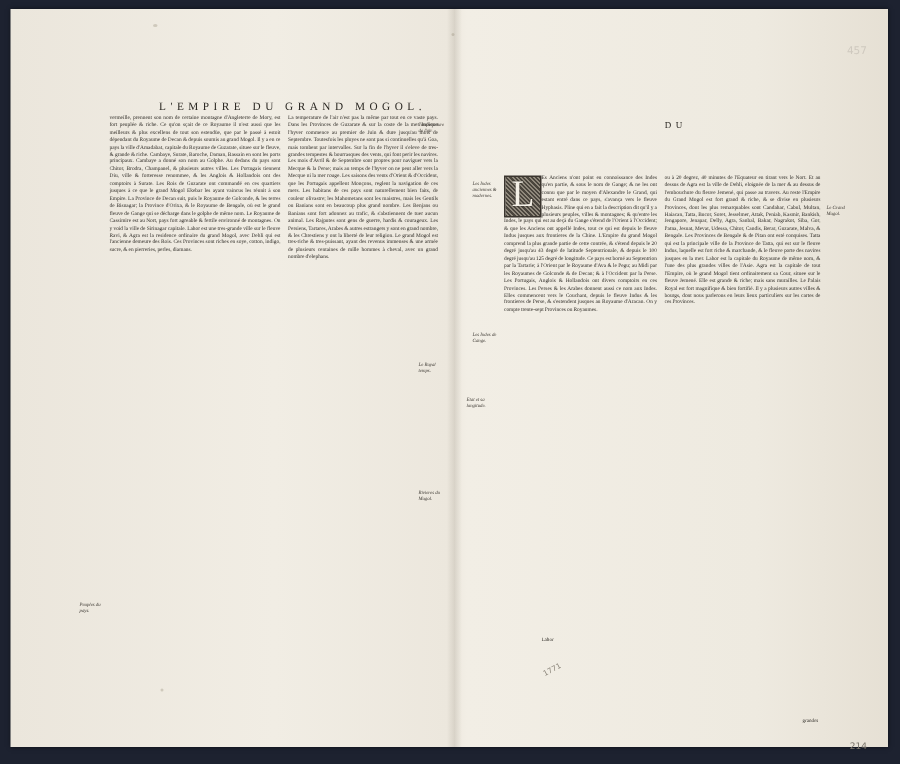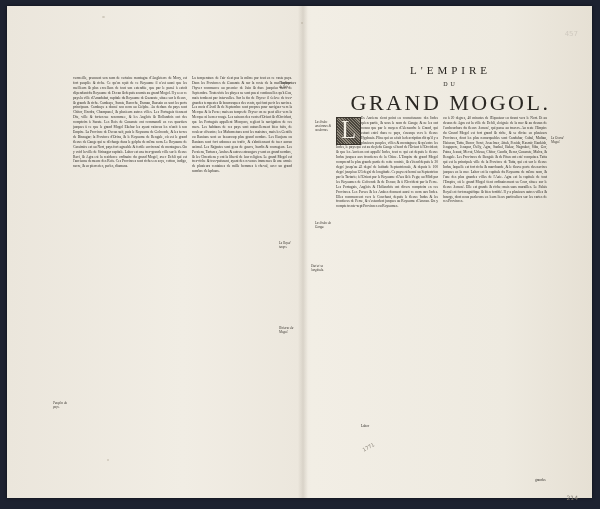--- a/index.html
+++ b/index.html
@@ -62,41 +62,40 @@
   .catchword { position: absolute; font-size: 3.4px; color: #2d2a25; }
   .spot { position: absolute; border-radius: 50%; background: rgba(150,140,120,0.35); }
 </style>
 </head>
 <body>
 
 <div class="spread">
   <div class="gutter"></div>
 
   <div class="page left">
+    <div class="running-head">L'EMPIRE DU GRAND MOGOL.</div>
 
     <div class="col l-col1">
       <span class="txt">vermeille, prennent son nom de certaine montagne d'Angleterre de Mory, est fort peuplée &amp; riche. Ce qu'on sçait de ce Royaume il n'est aussi que les meilleurs &amp; plus excellens de tout son estendüe, que par le passé à estoit dépendant du Royaume de Decan &amp; depuis soumis au grand Mogol. Il y a en ce pays la ville d'Amadabat, capitale du Royaume de Guzarate, situee sur le fleuve, &amp; grande &amp; riche. Cambaye, Surate, Baroche, Daman, Bassain en sont les ports principaux. Cambaye a donné son nom au Golphe. Au dedans du pays sont Chitor, Brodra, Champanel, &amp; plusieurs autres villes. Les Portugais tiennent Diu, ville &amp; forteresse renommee, &amp; les Anglois &amp; Hollandois ont des comptoirs à Surate. Les Rois de Guzarate ont commandé en ces quartiers jusques à ce que le grand Mogol Ekebar les ayant vaincus les réunit à son Empire. La Province de Decan suit, puis le Royaume de Golconde, &amp; les terres de Bisnagar; la Province d'Orixa, &amp; le Royaume de Bengale, où est le grand fleuve de Gange qui se décharge dans le golphe de même nom. Le Royaume de Cassimire est au Nort, pays fort agreable &amp; fertile environné de montagnes. On y void la ville de Sirinagar capitale. Lahor est une tres-grande ville sur le fleuve Ravi, &amp; Agra est la residence ordinaire du grand Mogol, avec Dehli qui est l'ancienne demeure des Rois. Ces Provinces sont riches en soye, cotton, indigo, sucre, &amp; en pierreries, perles, diamans.</span>
     </div>
     <div class="col l-col2">
       <span class="txt">La temperature de l'air n'est pas la même par tout en ce vaste pays. Dans les Provinces de Guzarate &amp; sur la coste de la mer Indique l'hyver commence au premier de Juin &amp; dure jusqu'au mois de Septembre. Toutesfois les pluyes ne sont pas si continuelles qu'à Goa, mais tombent par intervalles. Sur la fin de l'hyver il s'eleve de tres-grandes tempestes &amp; bourrasques des vents, qui font perir les navires. Les mois d'Avril &amp; de Septembre sont propres pour naviguer vers la Mecque &amp; la Perse; mais au temps de l'hyver on ne peut aller vers la Mecque ni la mer rouge. Les saisons des vents d'Orient &amp; d'Occident, que les Portugais appellent Monçons, reglent la navigation de ces mers. Les habitans de ces pays sont naturellement bien faits, de couleur olivastre; les Mahometans sont les maistres, mais les Gentils ou Banians sont en beaucoup plus grand nombre. Les Benjans ou Banians sont fort adonnez au trafic, &amp; s'abstiennent de tuer aucun animal. Les Rajputes sont gens de guerre, hardis &amp; courageux. Les Persiens, Tartares, Arabes &amp; autres estrangers y sont en grand nombre, &amp; les Chrestiens y ont la liberté de leur religion. Le grand Mogol est tres-riche &amp; tres-puissant, ayant des revenus immenses &amp; une armée de plusieurs centaines de mille hommes à cheval, avec un grand nombre d'elephans.</span>
     </div>
 
     <div class="note" style="left:272px; top:75px; width:18px;">Tempera-ture de l'air.</div>
     <div class="note" style="left:272px; top:235px; width:18px;">Le Royal temps.</div>
     <div class="note" style="left:272px; top:320px; width:18px;">Rivieres du Mogol.</div>
     <div class="note" style="left:46px; top:395px; width:18px;">Peuples du pays.</div>
 
     <div class="spot" style="left:95px; top:10px; width:3px; height:2px;"></div>
     <div class="spot" style="left:100px; top:453px; width:2px; height:2px;"></div>
   </div>
 
   <div class="page right">
-    <div class="title-block title-line1">L'EMPIRE</div>
     <div class="title-block title-line2">DU</div>
-    <div class="title-block title-line3">GRAND MOGOL.</div>
 
     <div class="dropcap">
       <span>L</span>
     </div>
 
     <div class="col r-col1">
       <span class="indent-box"></span>
       <span class="txt" style="display:inline;">Es Anciens n'ont point eu connoissance des Indes qu'en partie, &amp; sous le nom de Gange; &amp; ne les ont connu que par le moyen d'Alexandre le Grand, qui estant entré dans ce pays, s'avança vers le fleuve Hyphasis. Pline qui en a fait la description dit qu'il y a plusieurs peuples, villes &amp; montagnes; &amp; qu'entre les Indes, le pays qui est au deçà du Gange s'étend de l'Orient à l'Occident; &amp; que les Anciens ont appellé Indes, tout ce qui est depuis le fleuve Indus jusques aux frontieres de la Chine. L'Empire du grand Mogol comprend la plus grande partie de cette contrée, &amp; s'étend depuis le 20 degré jusqu'au 43 degré de latitude Septentrionale, &amp; depuis le 100 degré jusqu'au 125 degré de longitude. Ce pays est borné au Septentrion par la Tartarie; à l'Orient par le Royaume d'Ava &amp; le Pegu; au Midi par les Royaumes de Golconde &amp; de Decan; &amp; à l'Occident par la Perse. Les Portugais, Anglois &amp; Hollandois ont divers comptoirs en ces Provinces. Les Perses &amp; les Arabes donnent aussi ce nom aux Indes. Elles commencent vers le Couchant, depuis le fleuve Indus &amp; les frontieres de Perse, &amp; s'estendent jusques au Royaume d'Aracan. On y compte trente-sept Provinces ou Royaumes.</span>
     </div>
     <div class="col r-col2">

